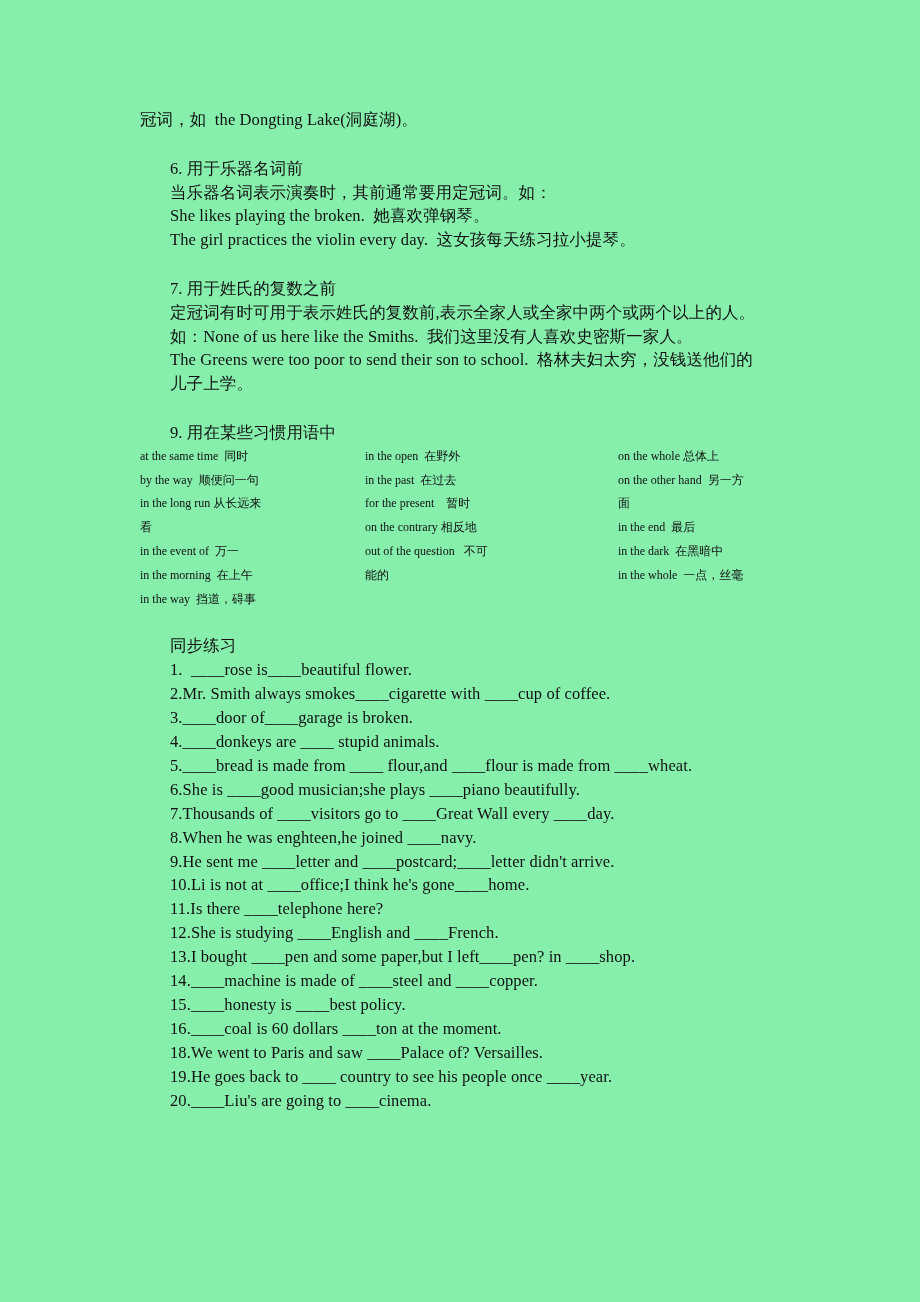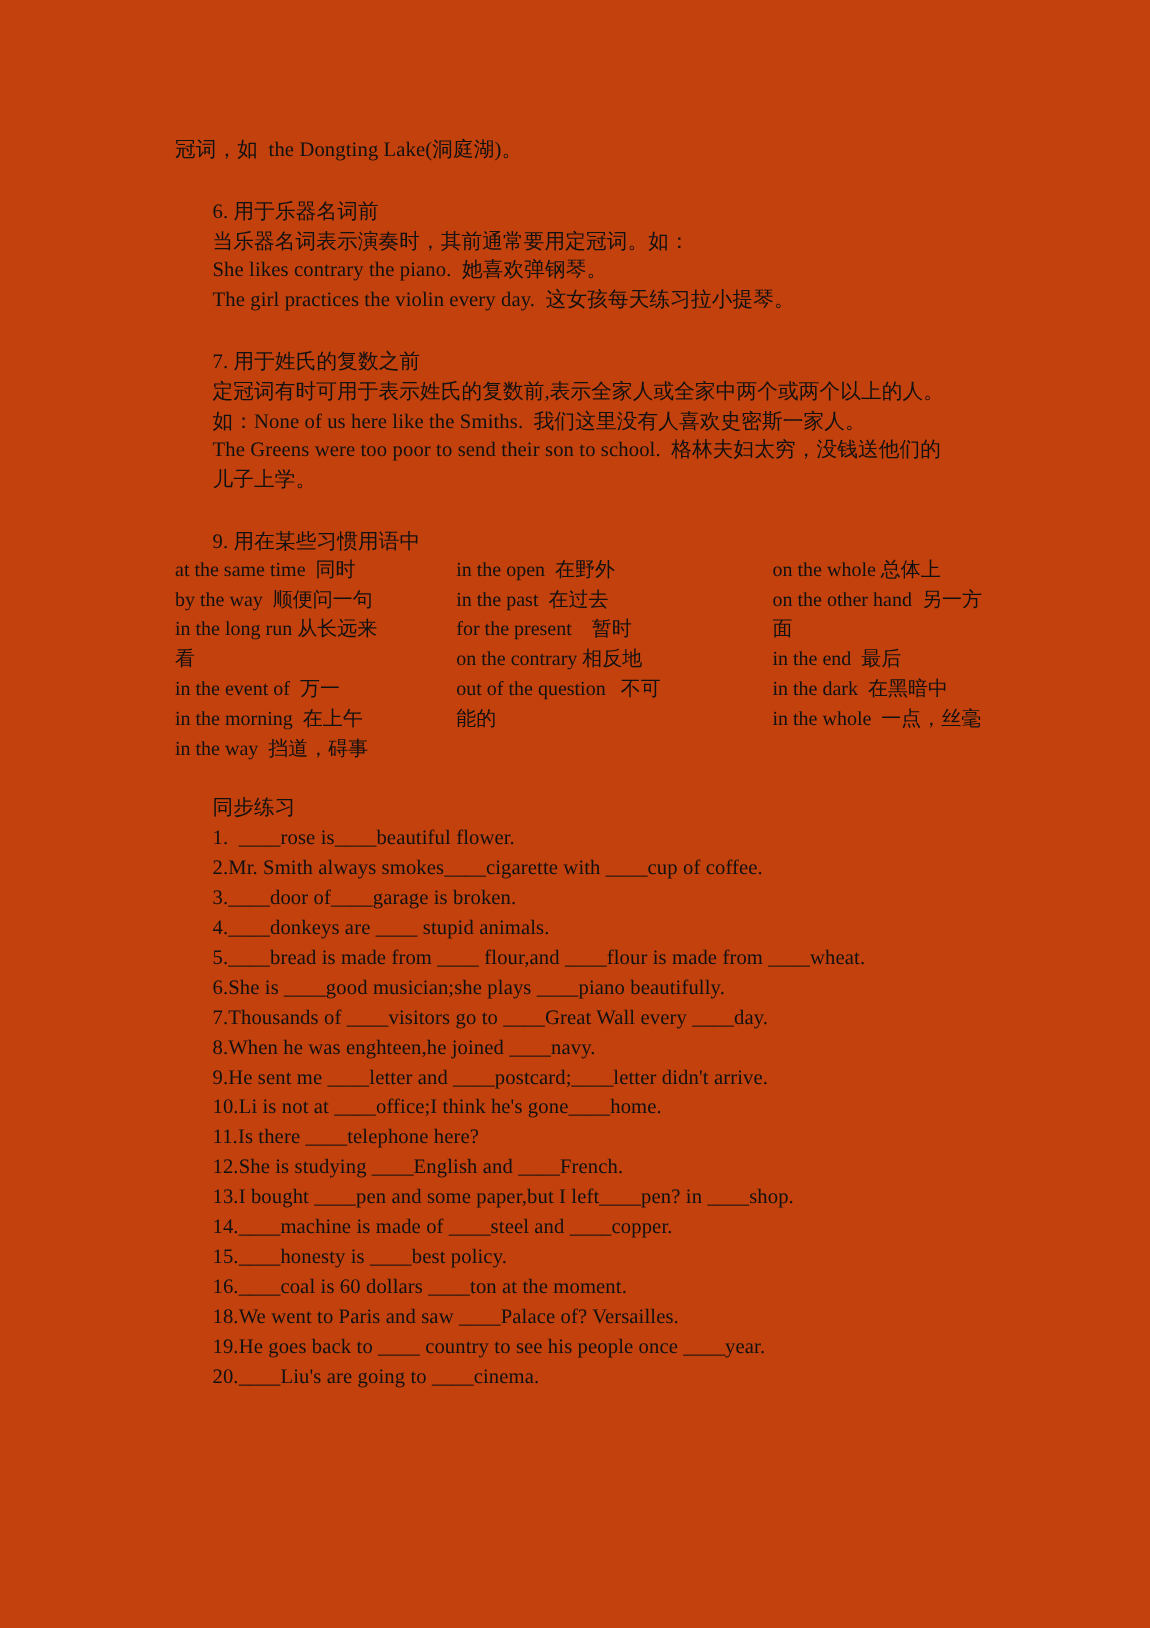--- a/index.html
+++ b/index.html
@@ -12,21 +12,21 @@
     width: 920px;
     height: 1302px;
     font-family: "Liberation Serif", "DejaVu Serif", serif;
     color: #000000;
     overflow: hidden;
   }
   .page {
     position: relative;
     width: 920px;
     height: 1302px;
-    background: #c2410c;
+    background: #86efac;
     box-sizing: border-box;
     padding: 108px 130px 0 140px;
   }
   .line {
     font-size: 16.5px;
     line-height: 23.8px;
     white-space: pre-wrap;
     color: #111111;
     letter-spacing: 0.1px;
     margin-left: 30px;
@@ -37,21 +37,21 @@
   .gap-lg { height: 25px; }
   .gap-md { height: 23px; }
 
   
   .idioms {
     display: grid;
     grid-template-columns: 225px 253px auto;
     column-gap: 0px;
   }
   .idiom-cell {
-    font-size: 16px;
+    font-size: 12px;
     line-height: 23.8px;
     white-space: pre-wrap;
     color: #111111;
     min-height: 23.8px;
   }
   .exercises .line {
     line-height: 23.9px;
   }
 </style>
 </head>
@@ -59,21 +59,21 @@
 
 <div class="page">
 
   <div class="line para">冠词，如  the Dongting Lake(洞庭湖)。</div>
 
   <div class="gap-lg"></div>
 
   <div>
     <div class="line">6. 用于乐器名词前</div>
     <div class="line">当乐器名词表示演奏时，其前通常要用定冠词。如：</div>
-    <div class="line">She likes contrary the piano.  她喜欢弹钢琴。</div>
+    <div class="line">She likes playing the broken.  她喜欢弹钢琴。</div>
     <div class="line">The girl practices the violin every day.  这女孩每天练习拉小提琴。</div>
   </div>
 
   <div class="gap-lg"></div>
 
   <div>
     <div class="line">7. 用于姓氏的复数之前</div>
     <div class="line">定冠词有时可用于表示姓氏的复数前,表示全家人或全家中两个或两个以上的人。</div>
     <div class="line">如：None of us here like the Smiths.  我们这里没有人喜欢史密斯一家人。</div>
     <div class="line">The Greens were too poor to send their son to school.  格林夫妇太穷，没钱送他们的</div>

